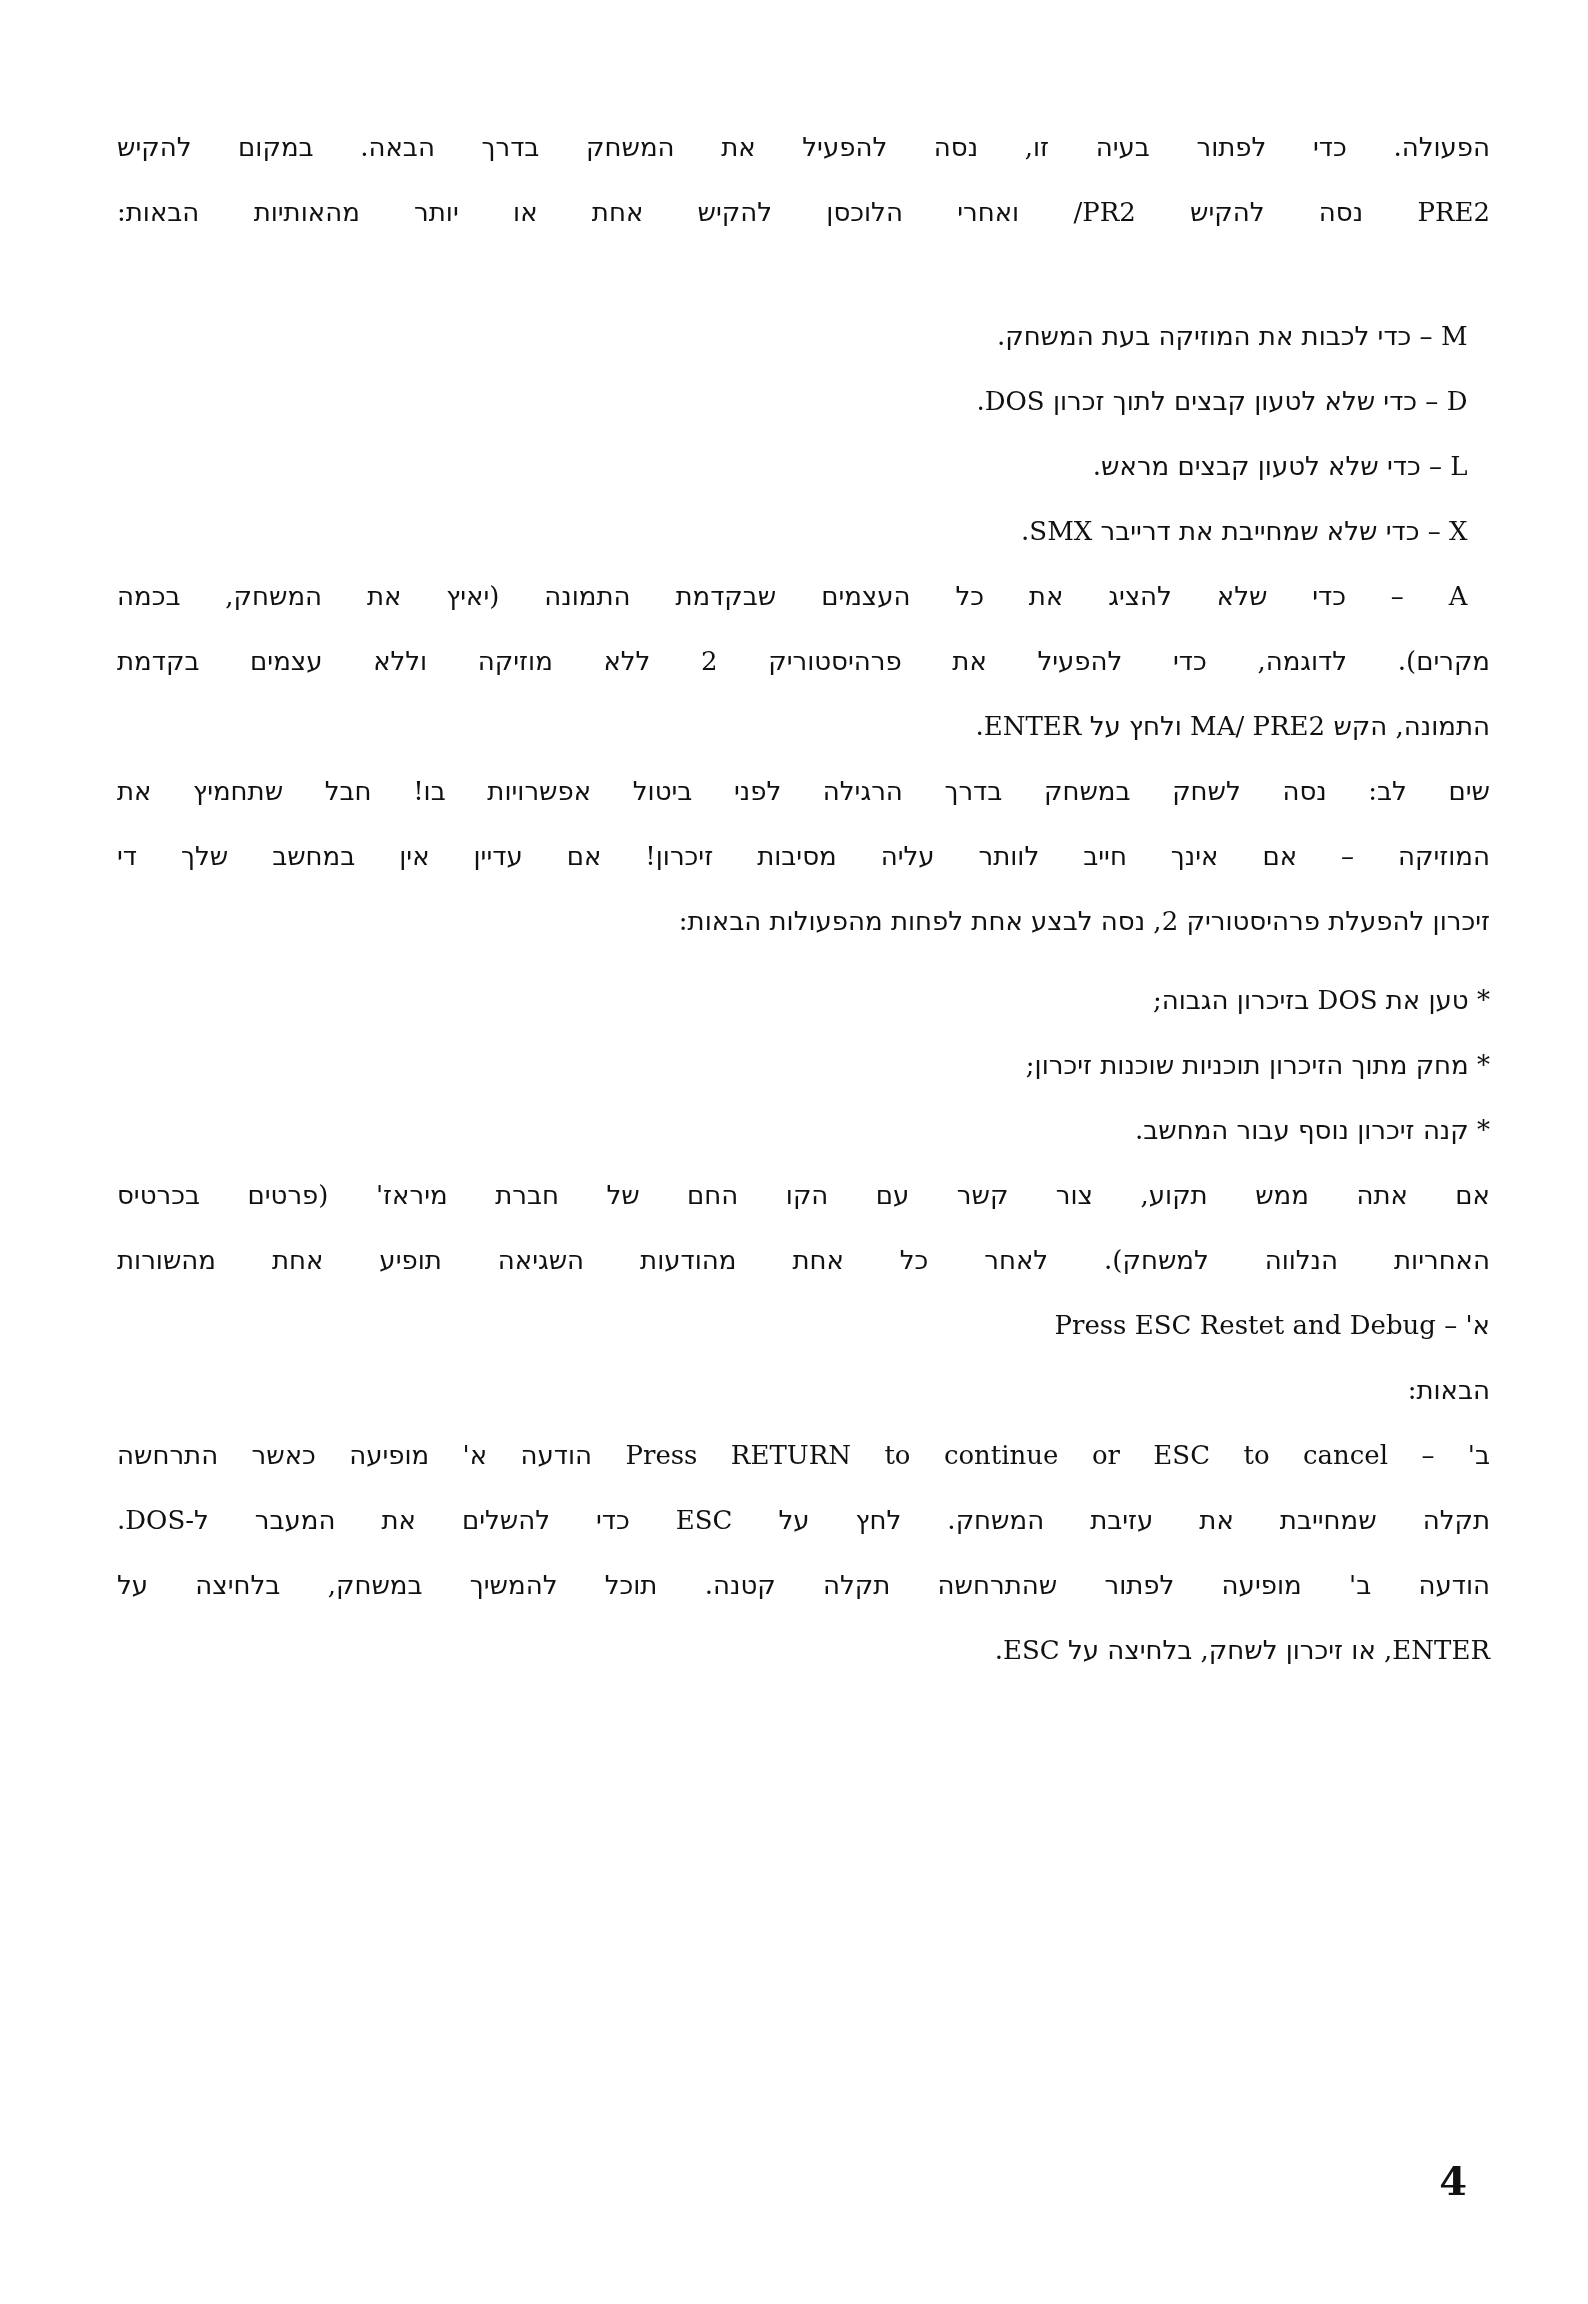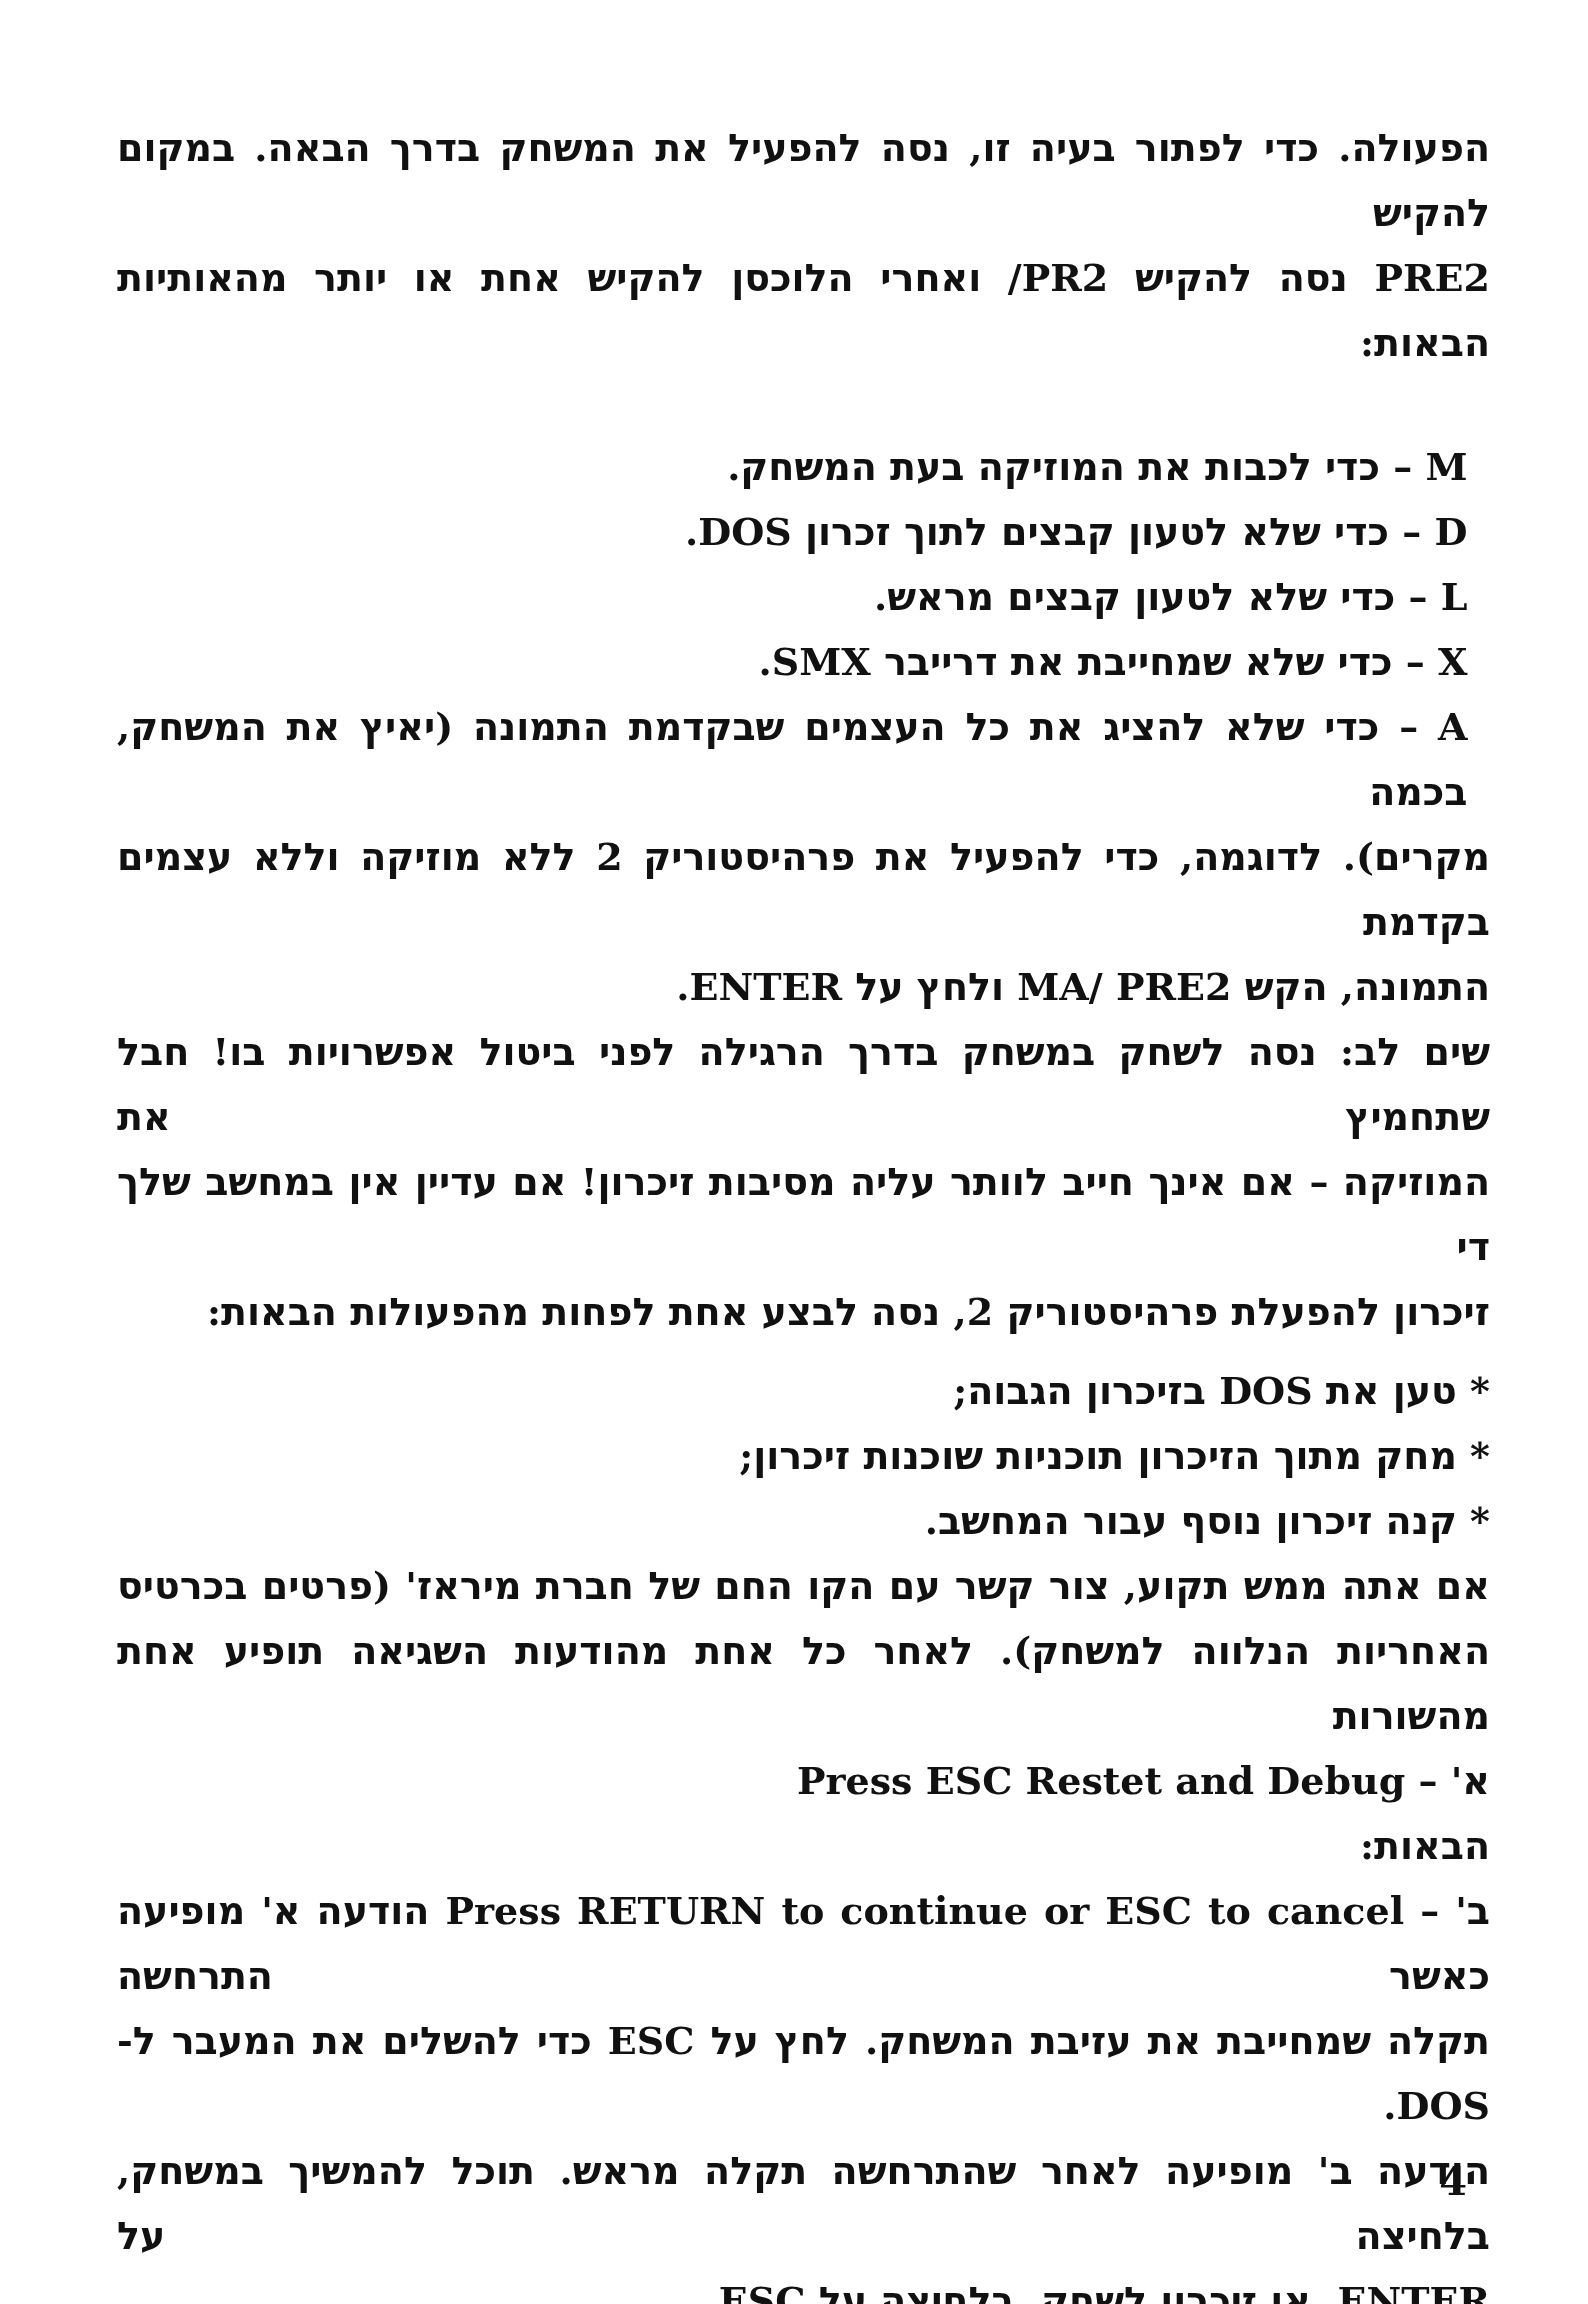--- a/index.html
+++ b/index.html
@@ -12,24 +12,23 @@
     color:#111111;
     font-family:"DejaVu Serif","DejaVu Sans",serif;
     overflow:hidden;
   }
   .text{
     box-sizing:border-box;
     padding:115px 99px 0 117px;
     direction:rtl;
   }
   .ln{
-    font-size:38px;
+    font-size:26px;
     line-height:65px;
     white-space:normal;
-    font-weight:bold;
   }
   
   .jf{ text-align:justify; text-align-last:justify; }
   
   .ra{ }
   
   .li{ padding-right:22.5px; }
   .mt-list{ margin-top:59px; }
   .mt-tips{ margin-top:14.4px; }
   .pagenum{
@@ -67,20 +66,20 @@
     <div class="ln ra">* מחק מתוך הזיכרון תוכניות שוכנות זיכרון;</div>
     <div class="ln ra">* קנה זיכרון נוסף עבור המחשב.</div>
 
     <div class="ln jf">אם אתה ממש תקוע, צור קשר עם הקו החם של חברת מיראז' (פרטים בכרטיס</div>
     <div class="ln jf">האחריות הנלווה למשחק). לאחר כל אחת מהודעות השגיאה תופיע אחת מהשורות</div>
     <div class="ln ra">א' – Press ESC Restet and Debug</div>
 
     <div class="ln ra">הבאות:</div>
     <div class="ln jf">ב' – Press RETURN to continue or ESC to cancel הודעה א' מופיעה כאשר התרחשה</div>
     <div class="ln jf">תקלה שמחייבת את עזיבת המשחק. לחץ על ESC כדי להשלים את המעבר ל-DOS.</div>
-    <div class="ln jf">הודעה ב' מופיעה לאחר שהתרחשה תקלה מראש. תוכל להמשיך במשחק, בלחיצה על</div>
+    <div class="ln jf">הודעה ב' מופיעה לפתור שהתרחשה תקלה קטנה. תוכל להמשיך במשחק, בלחיצה על</div>
     <div class="ln ra">ENTER, או זיכרון לשחק, בלחיצה על ESC.</div>
 
   </div>
 
   <div class="pagenum">4</div>
 </div>
 
 
 </body></html>

